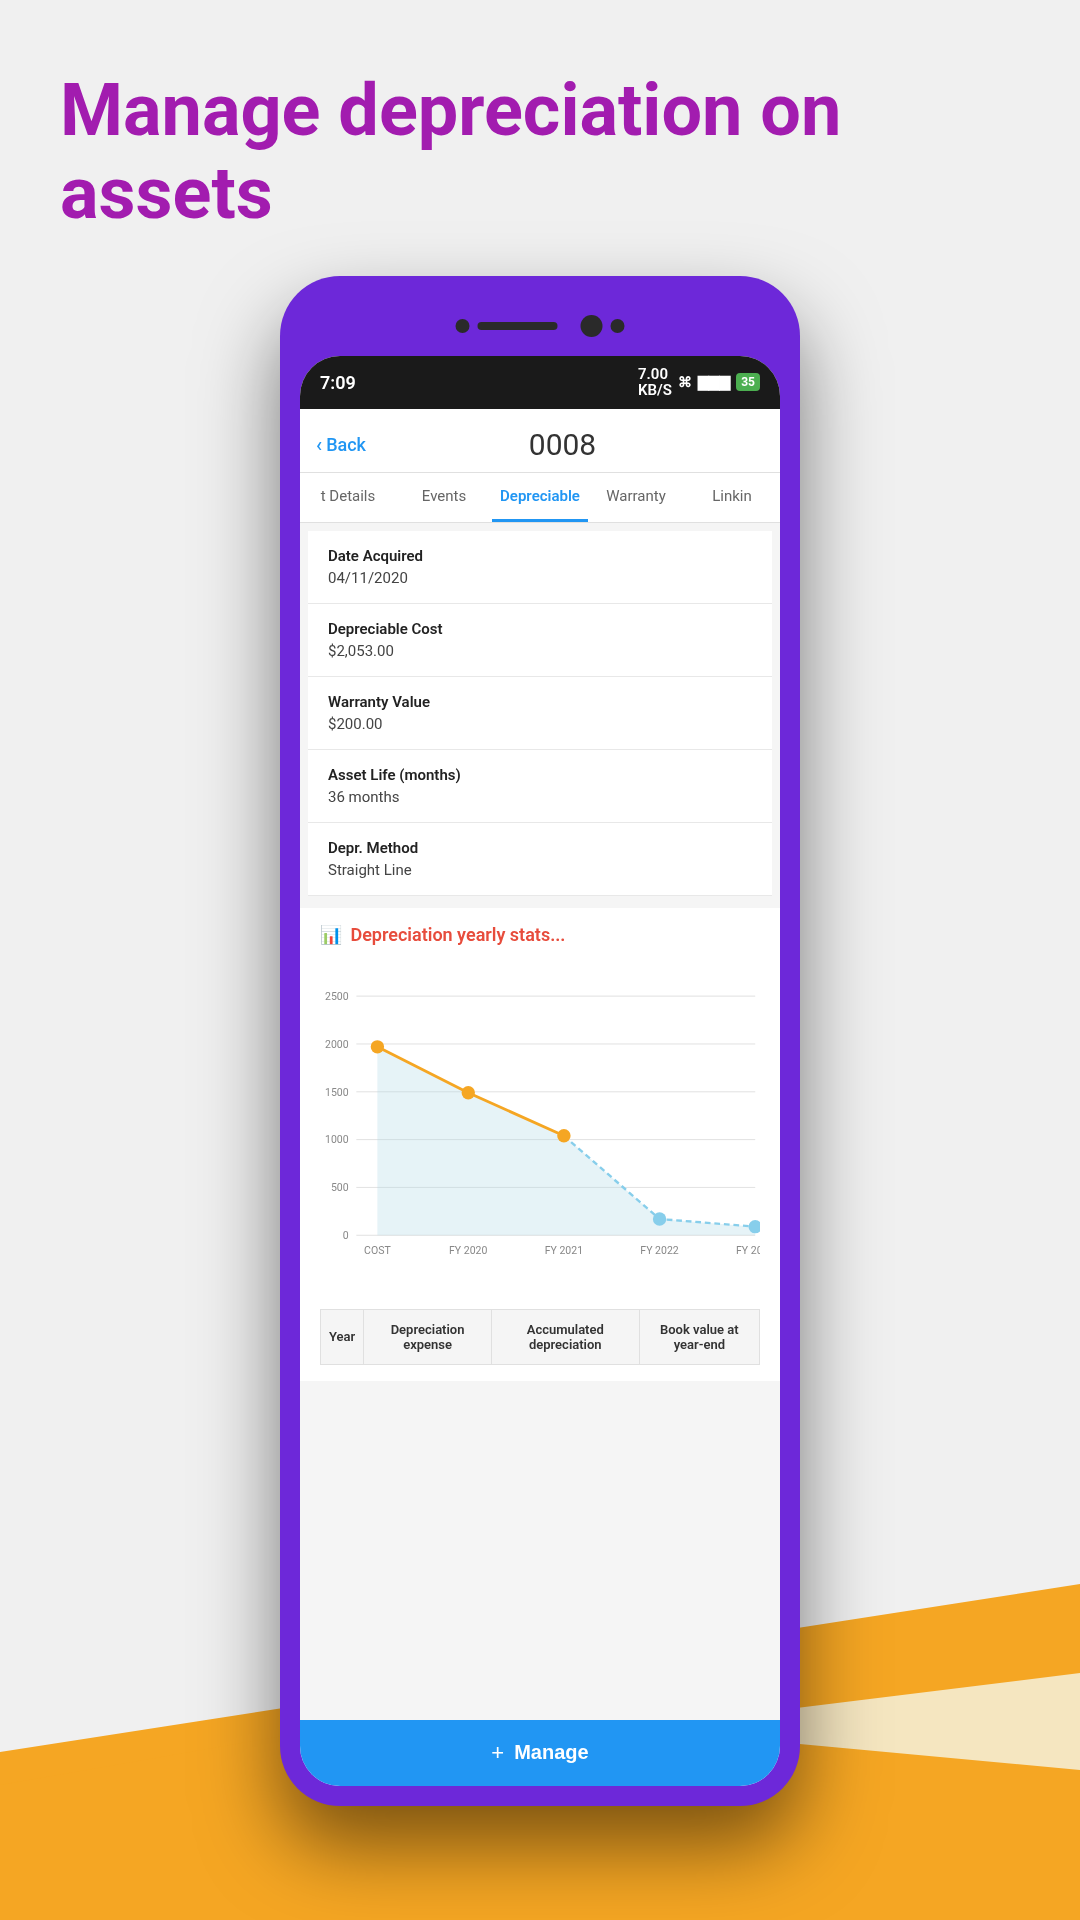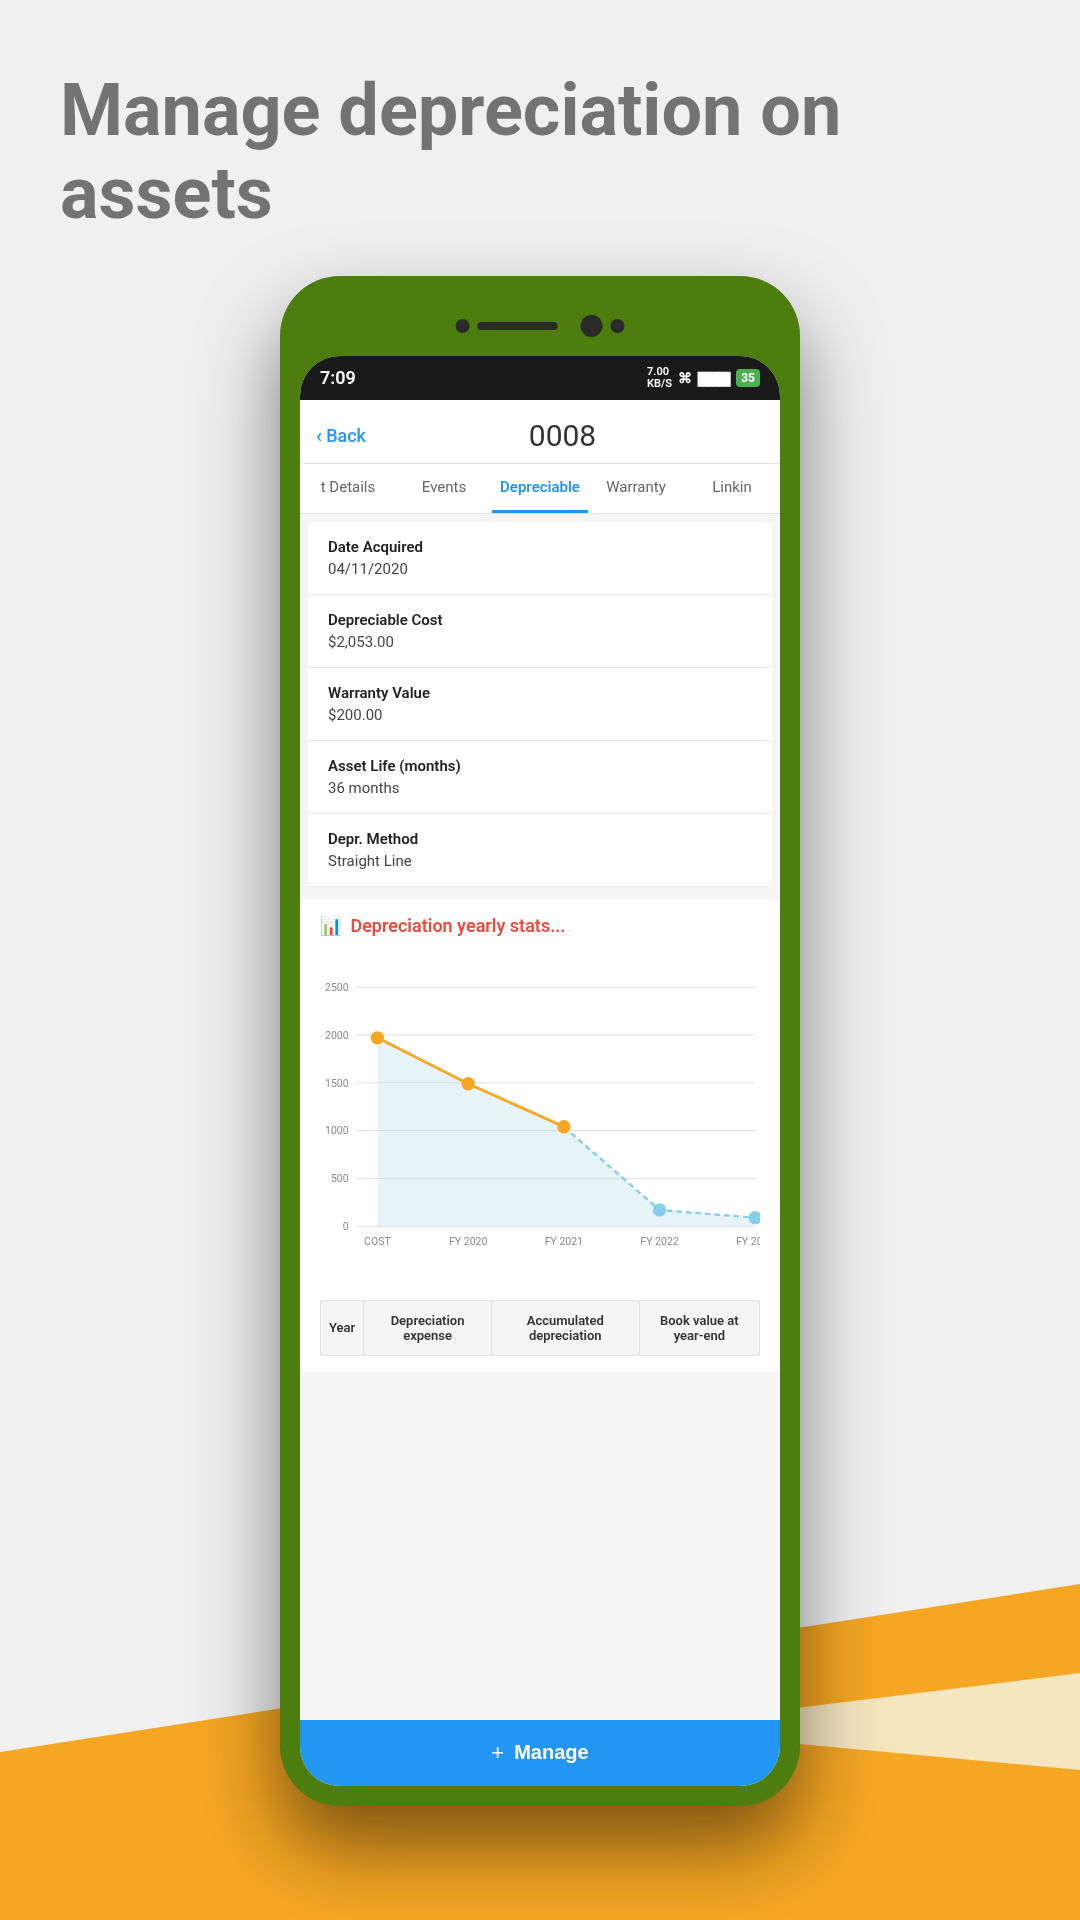--- a/index.html
+++ b/index.html
@@ -45,37 +45,37 @@
     }
 
     
     .page-title {
       position: relative;
       z-index: 10;
       text-align: left;
       padding: 70px 60px 40px 60px;
       font-size: 72px;
       font-weight: 700;
-      color: #737373;
+      color: #a21caf;
       line-height: 1.15;
     }
 
     
     .phone-wrapper {
       position: relative;
       z-index: 10;
       display: flex;
       justify-content: center;
       align-items: flex-start;
     }
 
     .phone {
       width: 520px;
       height: 1530px;
-      background: #4d7c0f;
+      background: #6d28d9;
       border-radius: 60px;
       padding: 20px;
       box-shadow: 0 40px 80px rgba(0,0,0,0.5);
       position: relative;
     }
 
     
     .phone-top-bar {
       width: 100%;
       height: 60px;
@@ -324,21 +324,21 @@
         <div class="sensor-dot"></div>
       </div>
     </div>
 
     <div class="phone-screen">
 
       <div class="status-bar">
         <span class="status-time">7:09</span>
         <div class="status-icons">
           <span> </span>
-          <span style="font-size:11px; line-height:1.1;">7.00<br>KB/S</span>
+          <span style="font-size:15px; line-height:1.1;">7.00<br>KB/S</span>
           <span>⌘</span>
           <span>▇▇▇</span>
           <span class="battery-badge">35</span>
         </div>
       </div>
 
       <div class="app-header">
         <div class="back-btn">
           <span class="back-chevron">‹</span>
           <span>Back</span>

